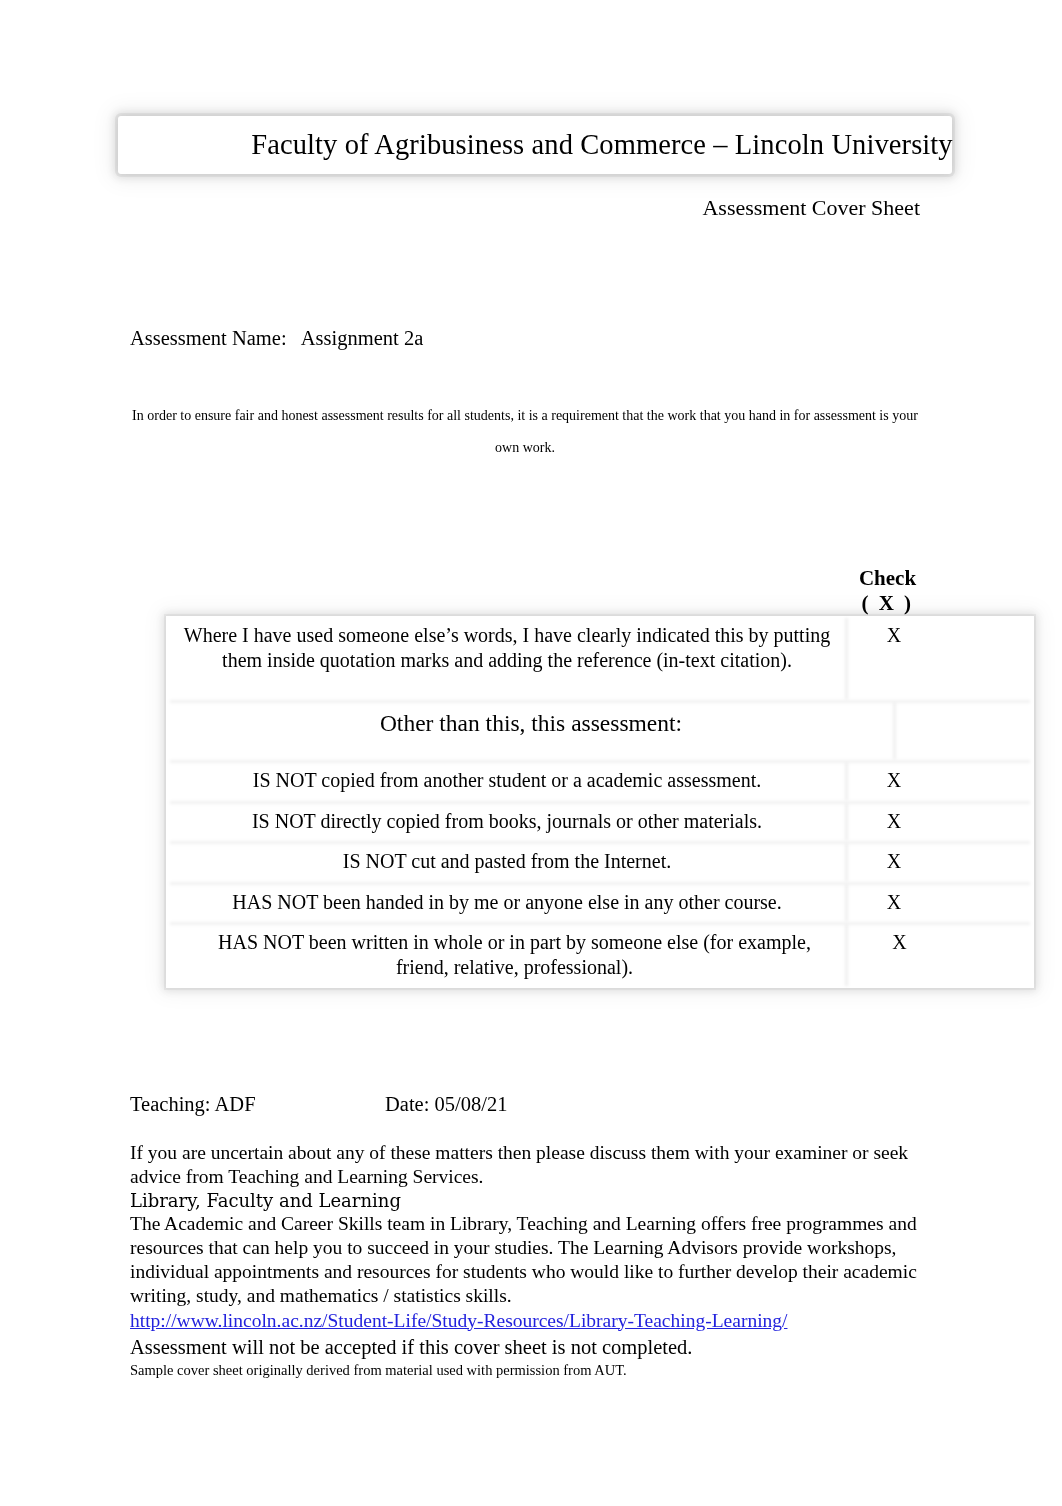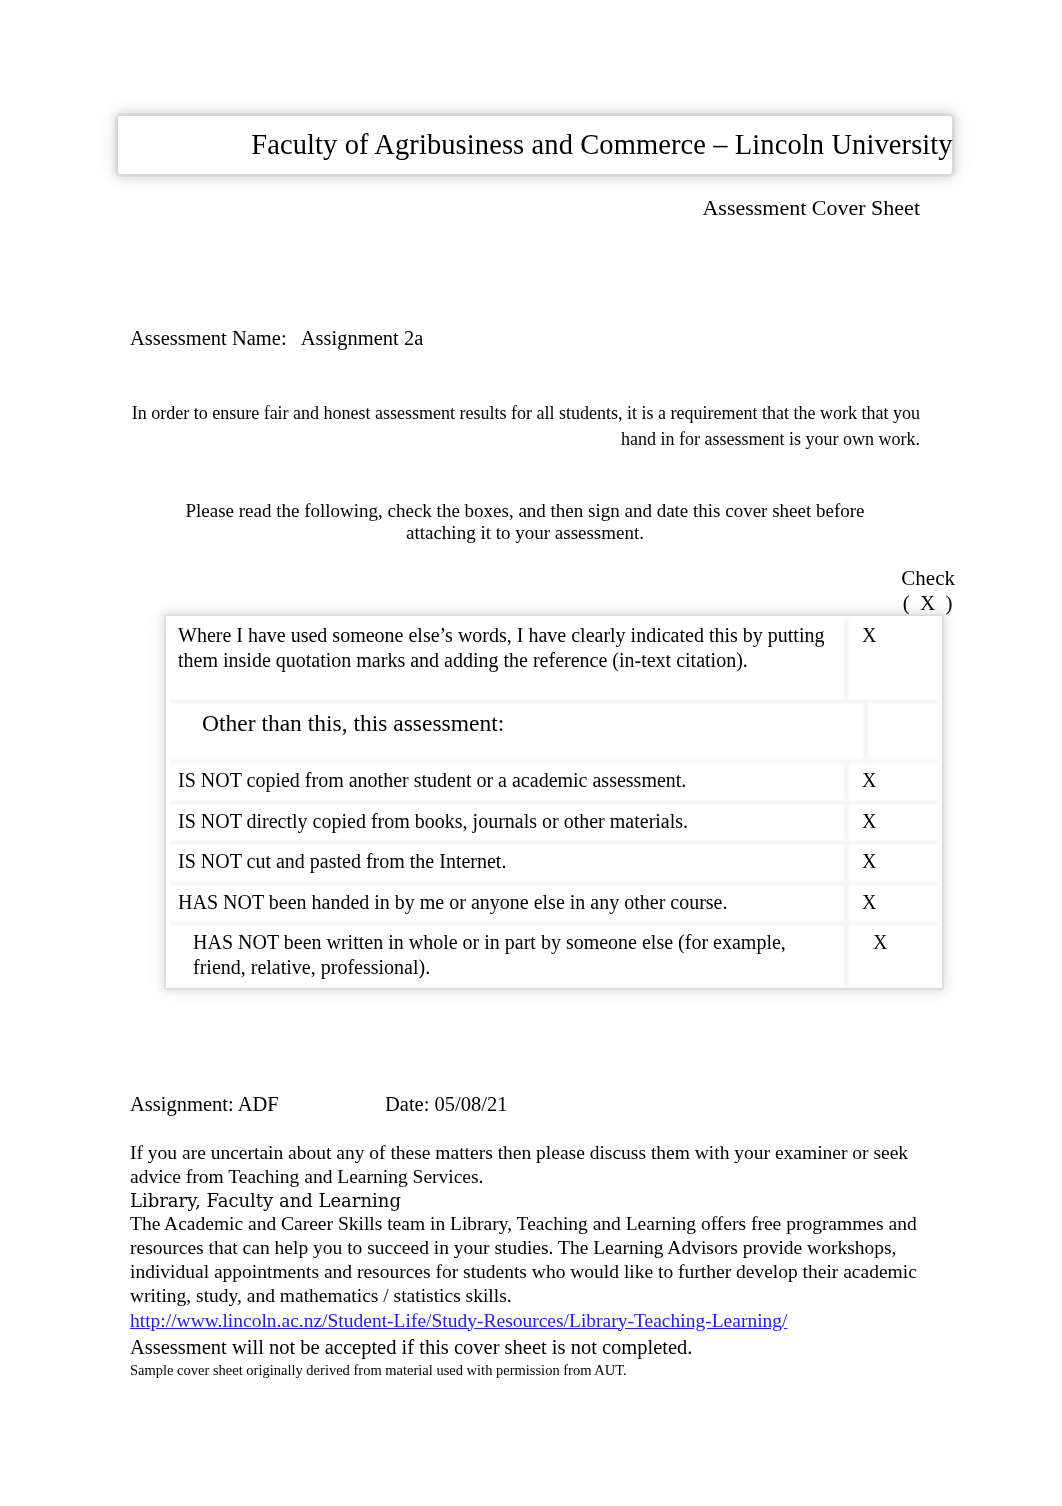--- a/index.html
+++ b/index.html
@@ -69,60 +69,62 @@
   }
   .info-student { top: 251px; }
   .info-assessment { top: 324px; }
 
   
   .intro-para {
     position: absolute;
     left: 130px;
     top: 400px;
     width: 790px;
-    font-size: 18px;
-    line-height: 26px;
-    text-align: right;
+    font-size: 14px;
+    line-height: 32px;
+    text-align: center;
   }
 
   .instruction {
     position: absolute;
     left: 160px;
     top: 500px;
     width: 730px;
     font-size: 19px;
     line-height: 21.5px;
     text-align: center;
   }
 
   
   .check-header {
     position: absolute;
     left: 820px;
     top: 566px;
     width: 135px;
-    text-align: right;
+    text-align: center;
     font-size: 21px;
     line-height: 25px;
+    font-weight: bold;
   }
   .check-header .line2 {
     letter-spacing: 2.5px;
   }
 
   
   .decl-table {
     position: absolute;
     left: 166px;
     top: 616px;
-    width: 776px;
+    width: 868px;
     background: #ffffff;
     box-shadow:
       0 0 0 2px rgba(0,0,0,0.045),
       0 0 8px 3px rgba(0,0,0,0.10),
       0 0 20px 7px rgba(0,0,0,0.045);
+    text-align: center;
   }
   .decl-row {
     display: flex;
     position: relative;
   }
   .decl-row + .decl-row::before {
     content: "";
     position: absolute;
     left: 4px;
     right: 4px;
@@ -228,21 +230,20 @@
   <div class="header-band"></div>
   <div class="header-title">Faculty of Agribusiness and Commerce – Lincoln University</div>
 
   <div class="subtitle">Assessment Cover Sheet</div>
 
 
   <div class="info-line info-assessment">Assessment Name:   Assignment 2a</div>
 
   <div class="intro-para">In order to ensure fair and honest assessment results for all students, it is a requirement that the work that you hand in for assessment is your own work.</div>
 
-  <div class="instruction">Please read the following, check the boxes, and then sign and date this cover sheet before attaching it to your assessment.</div>
 
   <div class="check-header">
     <div>Check</div>
     <div class="line2">(  X  )</div>
   </div>
 
   <div class="decl-table">
 
     <div class="decl-row row-tall-1">
       <div class="decl-text">Where I have used someone else’s words, I have clearly indicated this by putting them inside quotation marks and adding the reference (in-text citation).</div>
@@ -275,21 +276,21 @@
     </div>
 
     <div class="decl-row row-tall-2">
       <div class="decl-text">HAS NOT been written in whole or in part by someone else (for example, friend, relative, professional).</div>
       <div class="decl-check">X</div>
     </div>
 
   </div>
 
   <div class="sig-line">
-    <span>Assignment: ADF</span>
+    <span>Teaching: ADF</span>
     <span class="sig-date">Date: 05/08/21</span>
   </div>
 
   <div class="footer-block">
     <p>If you are uncertain about any of these matters then please discuss them with your examiner or seek advice from Teaching and Learning Services.</p>
     <p class="footer-alt">Library, Faculty and Learning</p>
     <p>The Academic and Career Skills team in Library, Teaching and Learning offers free programmes and resources that can help you to succeed in your studies. The Learning Advisors provide workshops, individual appointments and resources for students who would like to further develop their academic writing, study, and mathematics / statistics skills.</p>
     <a class="footer-link" href="#">http://www.lincoln.ac.nz/Student-Life/Study-Resources/Library-Teaching-Learning/</a>
     <p class="footer-strong">Assessment will not be accepted if this cover sheet is not completed.</p>
     <p class="footer-fineprint">Sample cover sheet originally derived from material used with permission from AUT.</p>

